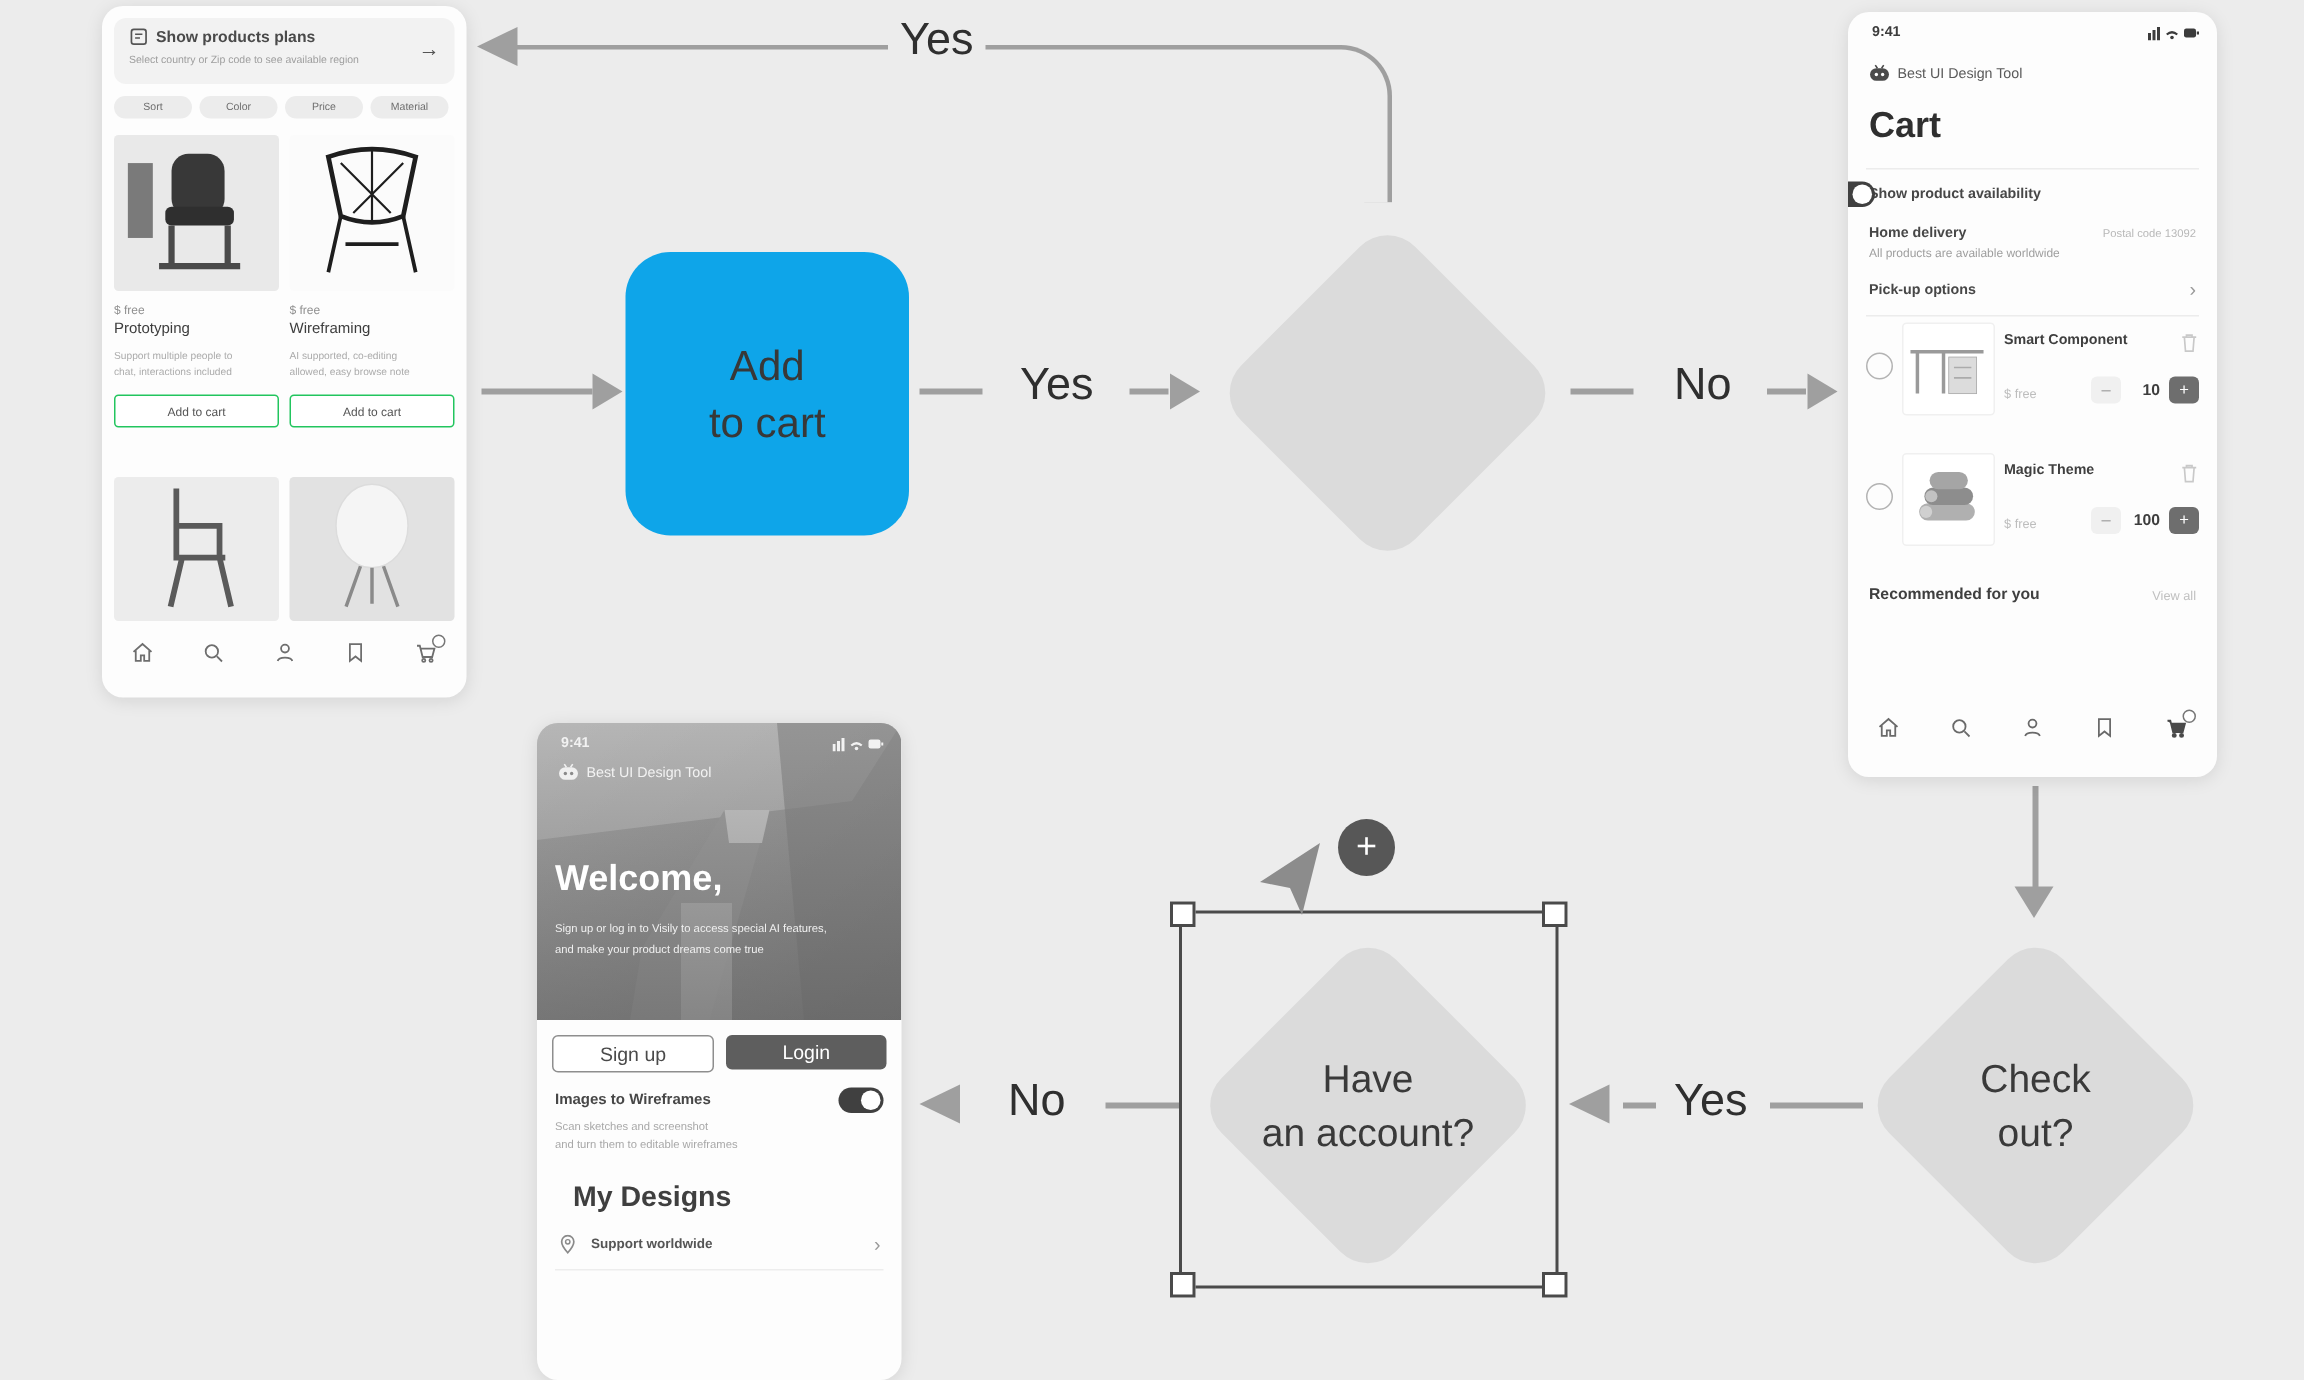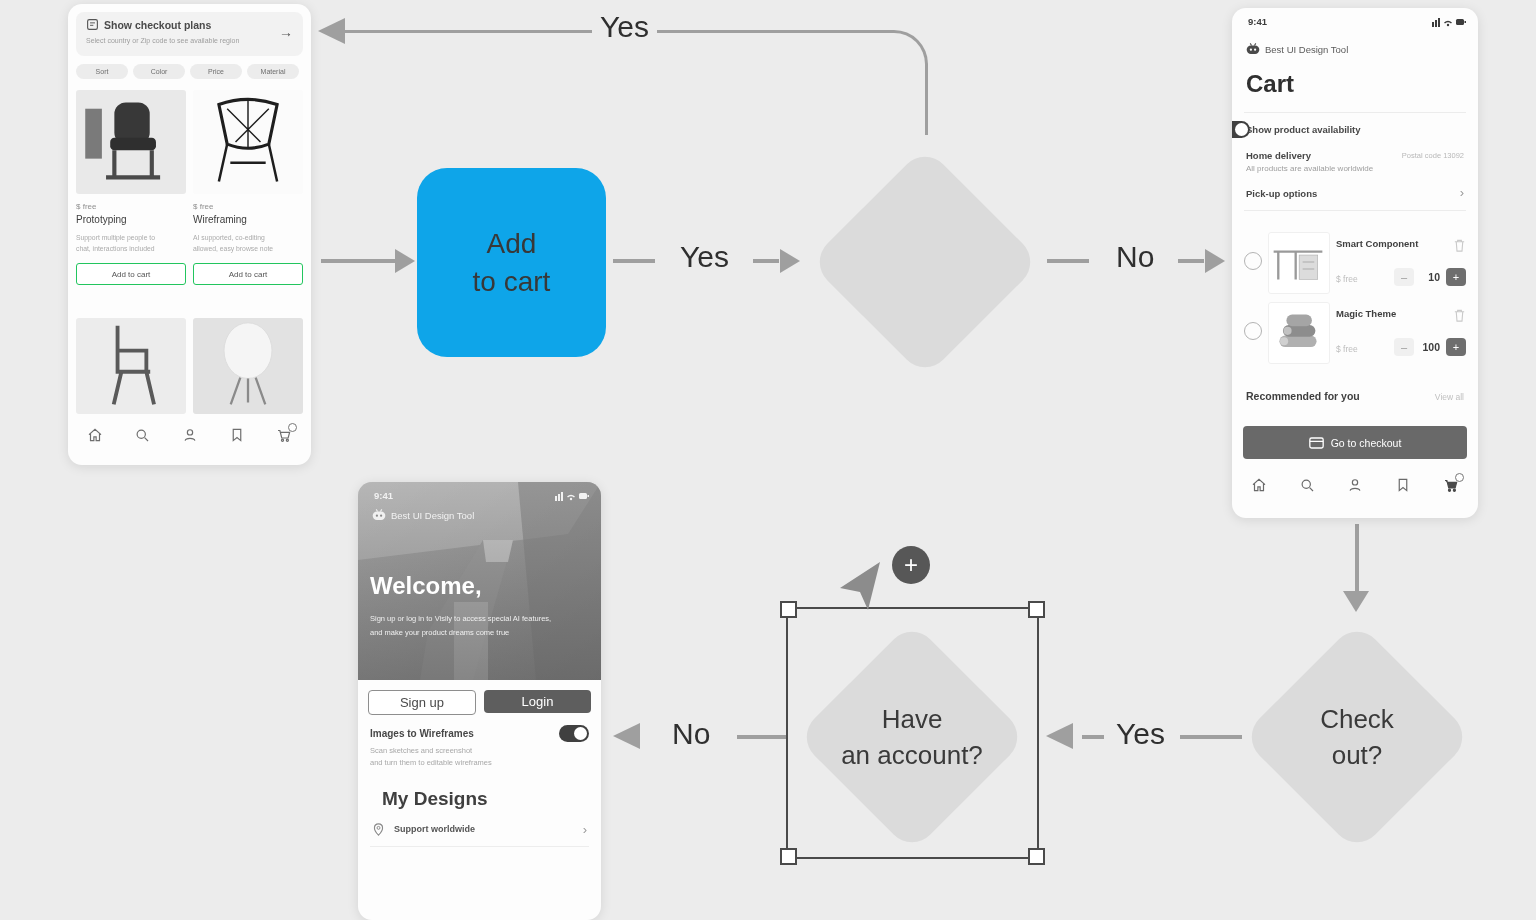--- a/index.html
+++ b/index.html
@@ -166,21 +166,21 @@
   <div id="plusbtn">
     <span>+</span>
   </div>
 
   <div class="phone" id="phone-shop">
     <div class="banner">
       <svg class="banner-ic" width="13" height="13" viewBox="0 0 16 16">
         <rect x="2" y="2" width="12" height="12" rx="2" fill="none" stroke="#555" stroke-width="1.4"></rect>
         <path d="M5 6 H11 M5 9 H9" stroke="#555" stroke-width="1.2"></path>
       </svg>
-      <div class="banner-title">Show checkout plans</div>
+      <div class="banner-title">Show products plans</div>
       <div class="banner-sub">Select country or Zip code to see available region</div>
       <div class="banner-arrow">→</div>
     </div>
     <div class="chips">
       <div class="chip">Sort</div>
       <div class="chip">Color</div>
       <div class="chip">Price</div>
       <div class="chip">Material</div>
     </div>
     <div class="grid">
@@ -292,21 +292,21 @@
     <div class="hairline" style="top:104px;"></div>
     <div class="abs row-label" style="left:14px;top:116px;">Show product availability</div>
     <div class="toggle abs" style="right:12px;top:113px;"></div>
     <div class="abs row-label" style="left:14px;top:142px;">Home delivery</div>
     <div class="abs" style="right:14px;top:143px;font-size:7.5px;color:#b8b8b8;margin-left:40px;">Postal code 13092</div>
     <div class="abs" style="left:14px;top:156px;font-size:8px;color:#9e9e9e;">All products are available worldwide</div>
     <div class="abs row-label" style="left:14px;top:180px;">Pick-up options</div>
     <div class="abs chev" style="right:14px;top:177px;">›</div>
     <div class="hairline" style="top:202px;"></div>
 
-    <div class="citem" style="top:222px;text-decoration:underline;">
+    <div class="citem" style="top:205px;text-decoration:underline;">
       <div class="radio"></div>
       <div class="cimg">
         <svg width="58" height="58" viewBox="0 0 100 100">
           <path d="M8 32 H92 M16 32 V80 M46 32 V80" stroke="#9a9a9a" stroke-width="4" fill="none"></path>
           <rect x="52" y="38" width="32" height="42" fill="#dcdcdc" stroke="#ababab"></rect>
           <path d="M58 50 H78 M58 62 H78" stroke="#ababab" stroke-width="2"></path>
         </svg>
       </div>
       <div class="cname">Smart Component</div>
       <svg class="trash" width="13" height="15" viewBox="0 0 14 16">
@@ -335,27 +335,20 @@
       </svg>
       <div class="cprice">$ free</div>
       <div class="qbtn qminus">–</div>
       <div class="qty">100</div>
       <div class="qbtn qplus">+</div>
     </div>
 
     <div class="abs" style="left:14px;top:382px;font-size:10.5px;font-weight:bold;color:#3f3f3f;">Recommended for you</div>
     <div class="abs" style="right:14px;top:384px;font-size:8.5px;color:#c0c0c0;">View all</div>
 
-    <div class="checkout">
-      <svg width="15" height="12" viewBox="0 0 18 14">
-        <rect x="1" y="1" width="16" height="12" rx="2" fill="none" stroke="#fff" stroke-width="1.6"></rect>
-        <path d="M1 5 H17" stroke="#fff" stroke-width="1.6"></path>
-      </svg>
-      <span>Go to checkout</span>
-    </div>
 
     <div class="nav">
       <div class="ic">
         <svg width="18" height="18" viewBox="0 0 24 24" fill="none" stroke="currentColor" stroke-width="1.6">
           <path d="M4 11.5 L12 4.5 L20 11.5 M6 10 V19.5 H10.5 V14.5 H13.5 V19.5 H18 V10"></path>
           </svg>
       </div>
       <div class="ic">
         <svg width="18" height="18" viewBox="0 0 24 24" fill="none" stroke="currentColor" stroke-width="1.6">
           <circle cx="11" cy="11" r="5.5"></circle>

